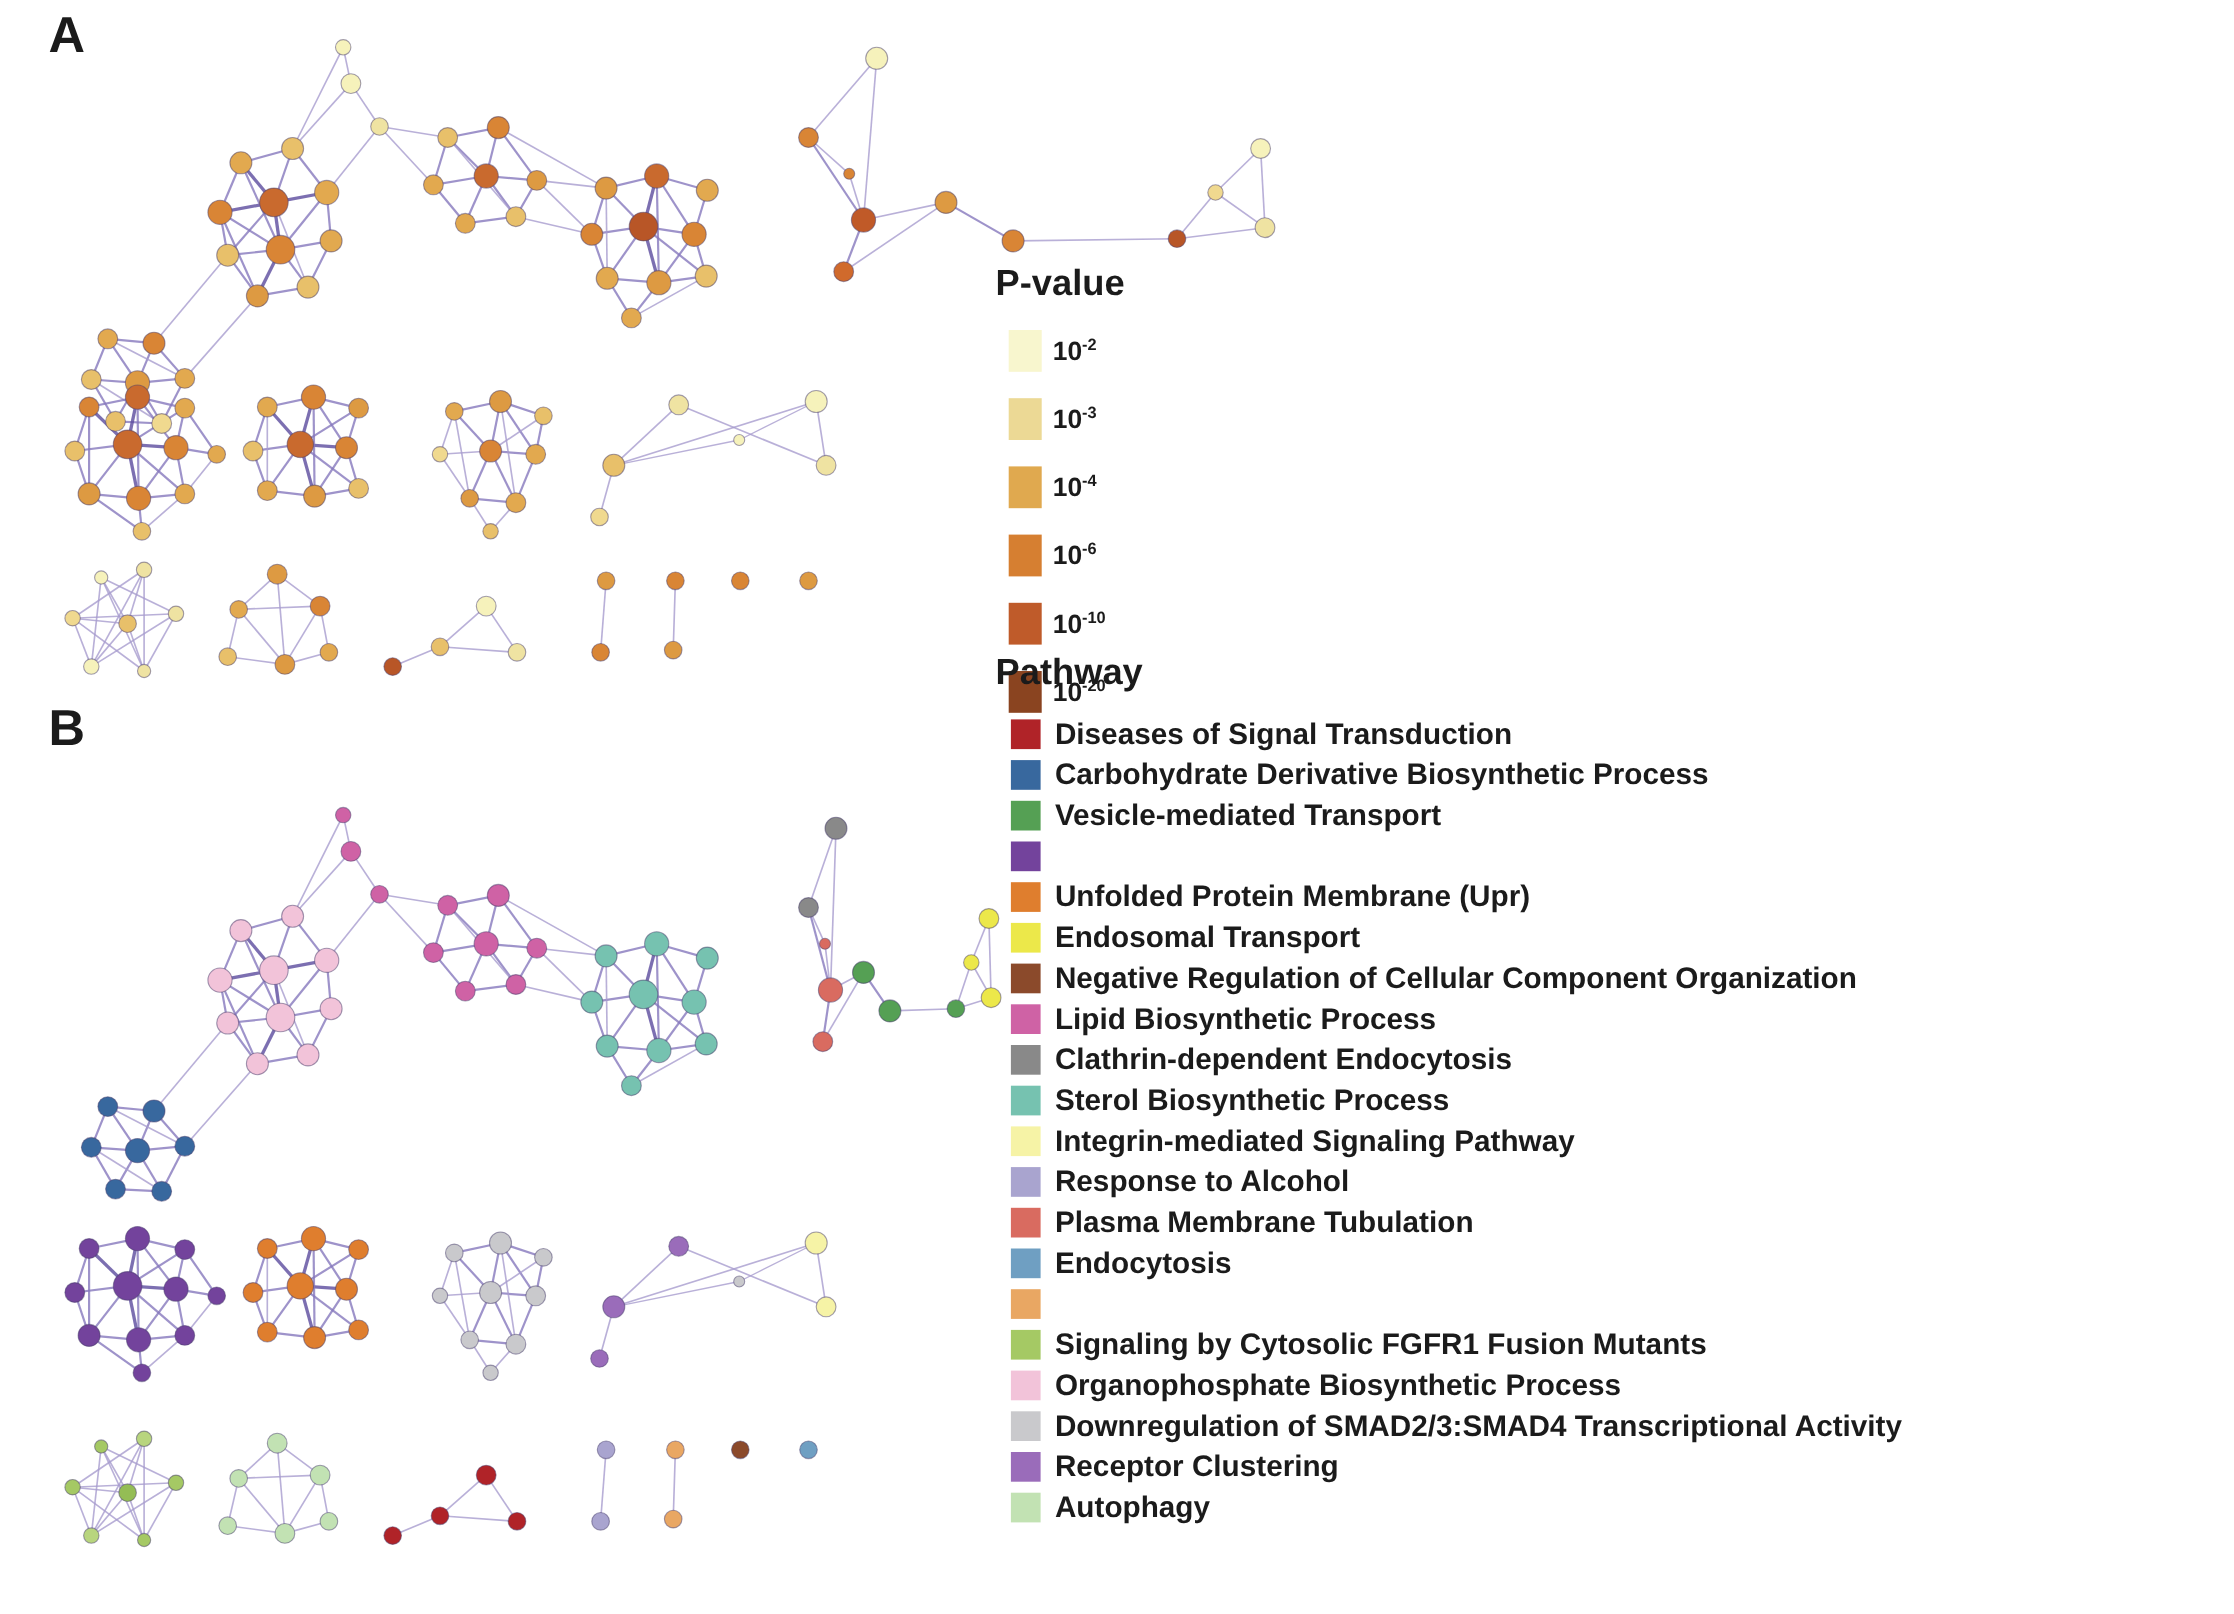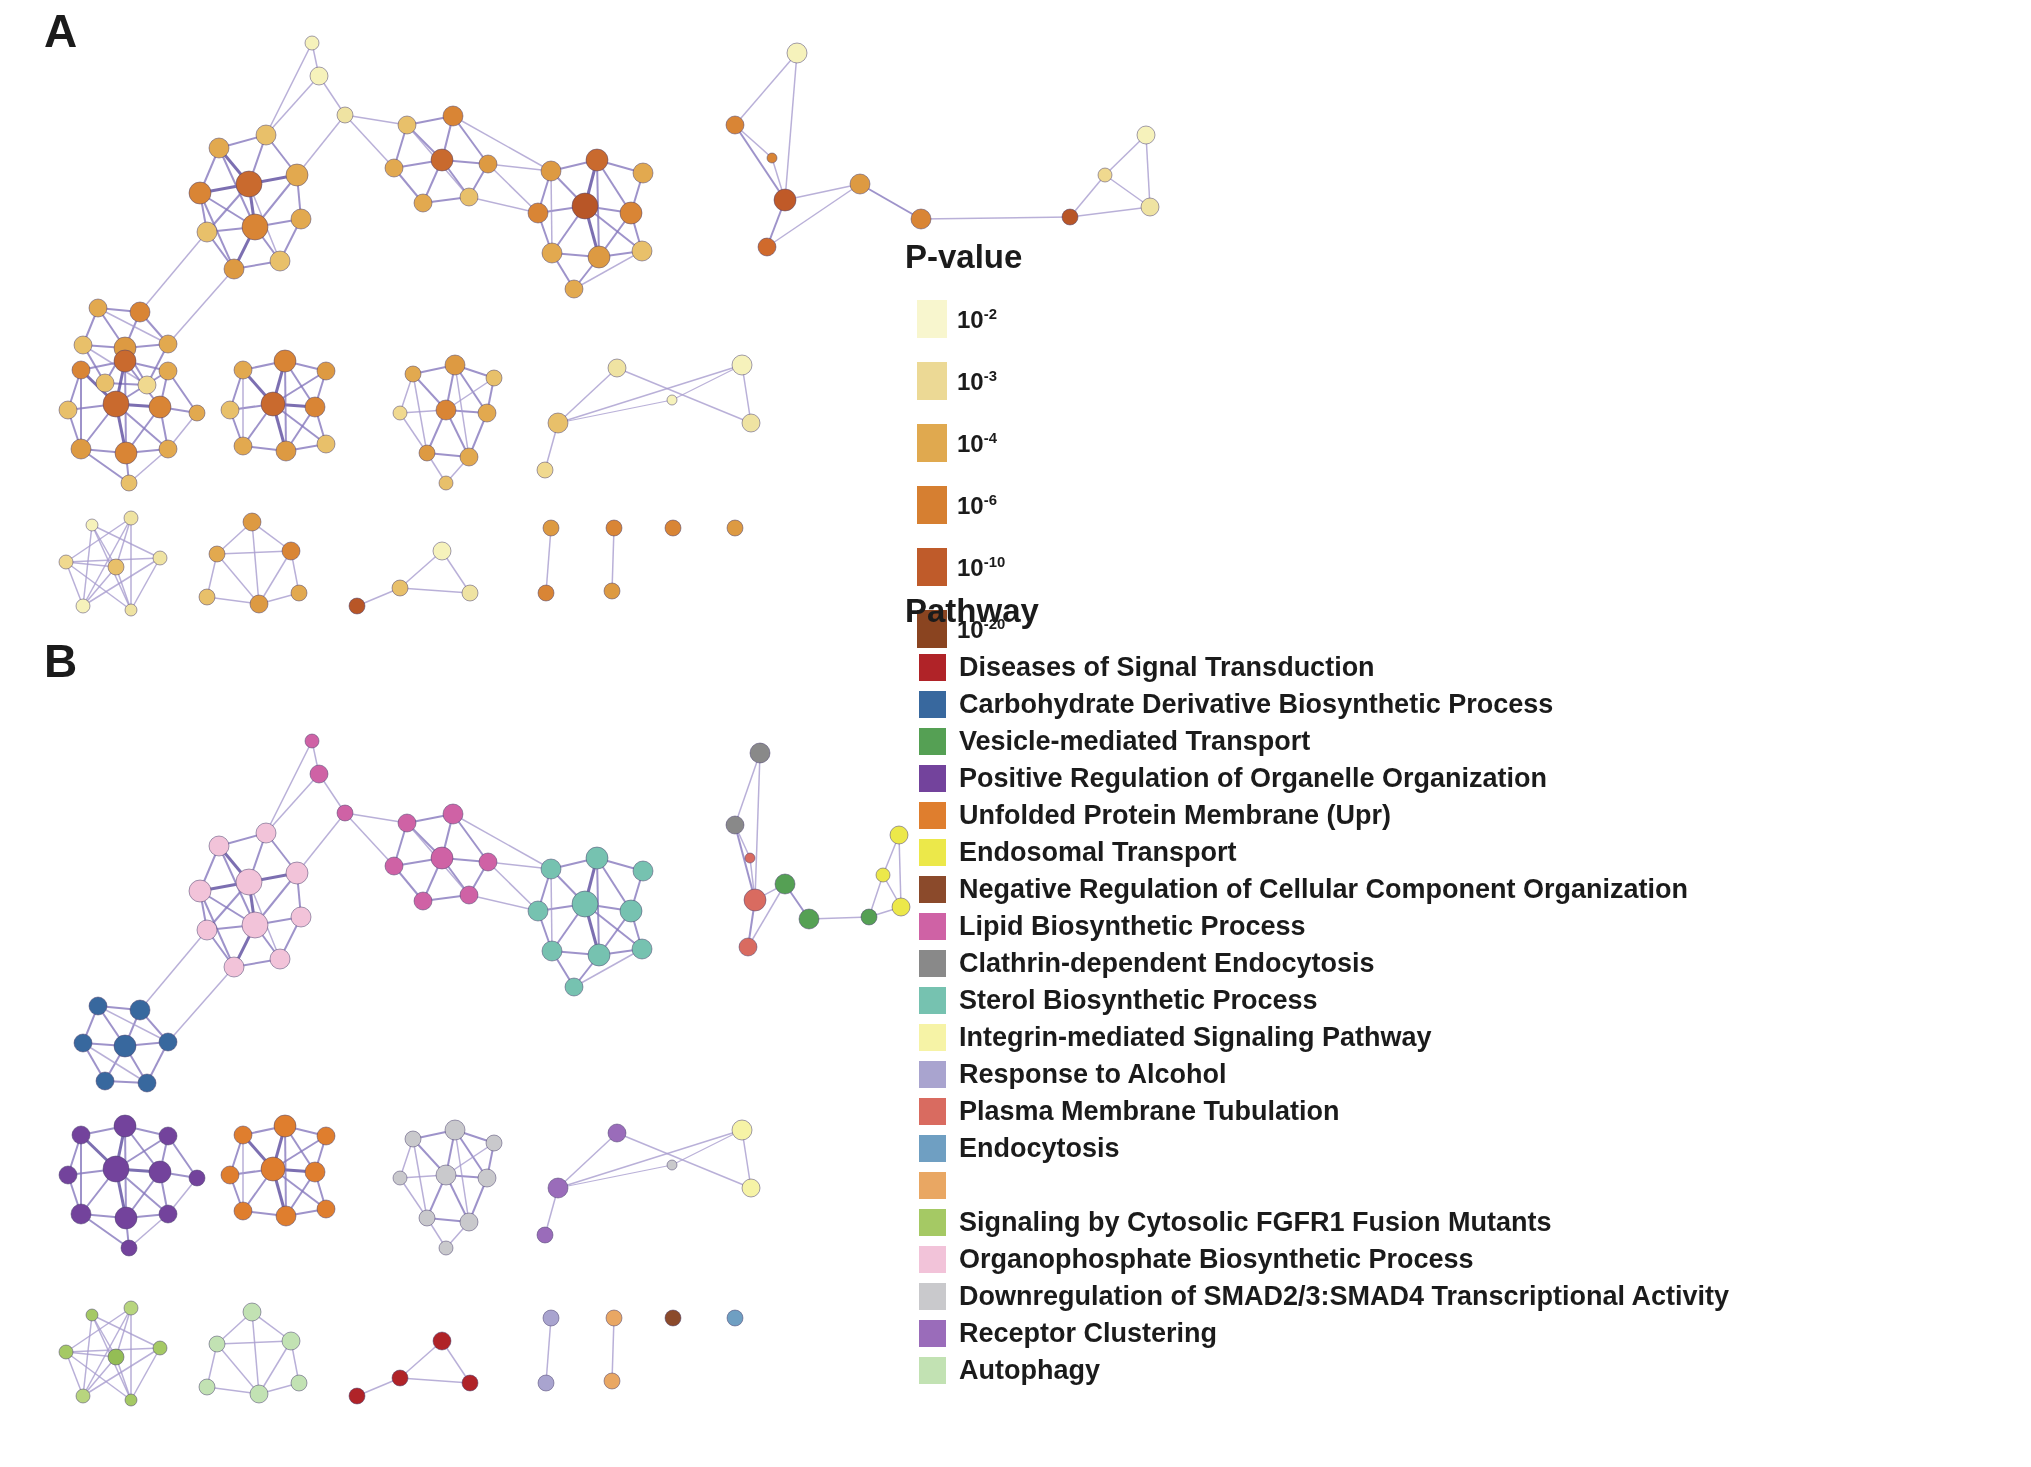--- a/index.html
+++ b/index.html
@@ -698,21 +698,20 @@
         <div class="pw-row">
           <span class="pw-swatch" style="background: rgb(56, 104, 158);"></span>
           <span class="pw-label">Carbohydrate Derivative Biosynthetic Process</span>
         </div>
         <div class="pw-row">
           <span class="pw-swatch" style="background: rgb(85, 160, 84);"></span>
           <span class="pw-label">Vesicle-mediated Transport</span>
         </div>
         <div class="pw-row">
           <span class="pw-swatch" style="background: rgb(115, 67, 156);"></span>
-          <span class="pw-label">Positive Regulation of Organelle Organization</span>
         </div>
         <div class="pw-row">
           <span class="pw-swatch" style="background: rgb(223, 126, 46);"></span>
           <span class="pw-label">Unfolded Protein Membrane (Upr)</span>
         </div>
         <div class="pw-row">
           <span class="pw-swatch" style="background: rgb(236, 232, 74);"></span>
           <span class="pw-label">Endosomal Transport</span>
         </div>
         <div class="pw-row">

